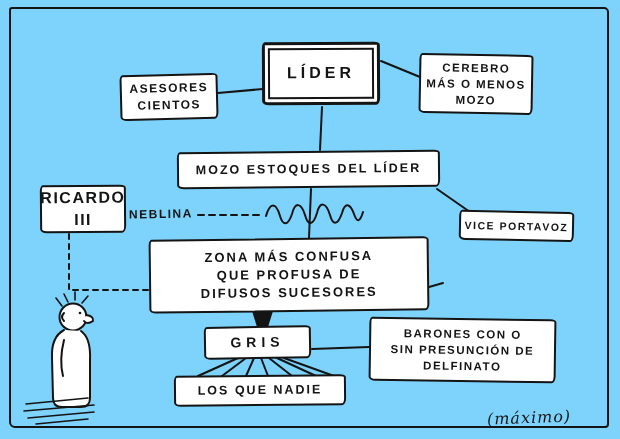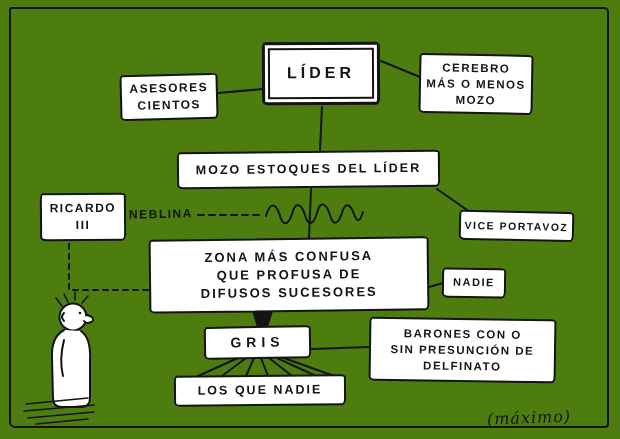--- a/index.html
+++ b/index.html
@@ -1,17 +1,17 @@
 <!DOCTYPE html>
 <html><head>
 <meta charset="utf-8">
 <style>
   html,body{margin:0;padding:0;background:#ffffff;}
   .canvas{
-    position:relative;width:620px;height:439px;background:#4d7c0f;
+    position:relative;width:620px;height:439px;background:#7dd3fc;
     font-family:"Liberation Sans",sans-serif;color:#141414;overflow:hidden;
   }
   .frame{
     position:absolute;left:9px;top:7px;width:600px;height:421px;
     border:2px solid #141414;border-radius:3px 5px 4px 6px;box-sizing:border-box;
   }
   svg.lines{position:absolute;left:0;top:0;width:620px;height:439px;}
   .box{
     position:absolute;box-sizing:border-box;background:#ffffff;
     border:2px solid #141414;border-radius:3px 6px 4px 7px / 6px 3px 7px 4px;
@@ -21,21 +21,21 @@
   .box span{display:block;}
   .b-lider{left:262px;top:42px;width:118px;height:63px;border-width:3px;transform:rotate(-0.3deg);padding:3px;}
   .b-lider-inner{
     box-sizing:border-box;width:100%;height:100%;border:2px solid #141414;
     display:flex;align-items:center;justify-content:center;
     font-size:16px;letter-spacing:4px;font-weight:bold;
   }
   .b-asesores{left:120px;top:74px;width:98px;height:46px;font-size:12px;transform:rotate(-1.5deg);}
   .b-cerebro{left:419px;top:54px;width:114px;height:60px;font-size:11.5px;transform:rotate(1deg);}
   .b-mozo{left:177px;top:151px;width:263px;height:37px;font-size:12.5px;letter-spacing:2px;transform:rotate(-0.6deg);}
-  .b-ricardo{left:40px;top:185px;width:86px;height:48px;font-size:12px;transform:rotate(-0.5deg);margin-top:8px;}
+  .b-ricardo{left:40px;top:185px;width:86px;height:48px;font-size:16px;transform:rotate(-0.5deg);}
   .b-vice{left:459px;top:211px;width:115px;height:30px;font-size:10.5px;transform:rotate(1.2deg);}
   .b-zona{left:149px;top:238px;width:280px;height:74px;font-size:13px;letter-spacing:2px;transform:rotate(-0.7deg);}
   .b-nadie{left:442px;top:268px;width:64px;height:30px;font-size:11px;transform:rotate(0.8deg);}
   .b-nada{left:204px;top:326px;width:107px;height:33px;font-size:14px;letter-spacing:5px;transform:rotate(-1deg);}
   .b-barones{left:369px;top:318px;width:187px;height:64px;font-size:11.5px;transform:rotate(0.8deg);}
   .b-losque{left:174px;top:375px;width:172px;height:31px;font-size:12.5px;letter-spacing:2px;transform:rotate(-0.6deg);}
   .neblina{
     position:absolute;left:129px;top:207px;font-size:12px;font-weight:bold;
     letter-spacing:1.5px;transform:rotate(-1deg);
   }
@@ -117,23 +117,20 @@
   <div class="box b-vice">
     <span>VICE PORTAVOZ</span>
   </div>
 
   <div class="box b-zona">
     <span>ZONA MÁS CONFUSA</span>
     <span>QUE PROFUSA DE</span>
     <span>DIFUSOS SUCESORES</span>
   </div>
 
-  <div class="box b-nadie">
-    <span>NADIE</span>
-  </div>
 
   <div class="box b-nada">
     <span>GRIS</span>
   </div>
 
   <div class="box b-barones">
     <span>BARONES CON O</span>
     <span>SIN PRESUNCIÓN DE</span>
     <span>DELFINATO</span>
   </div>

